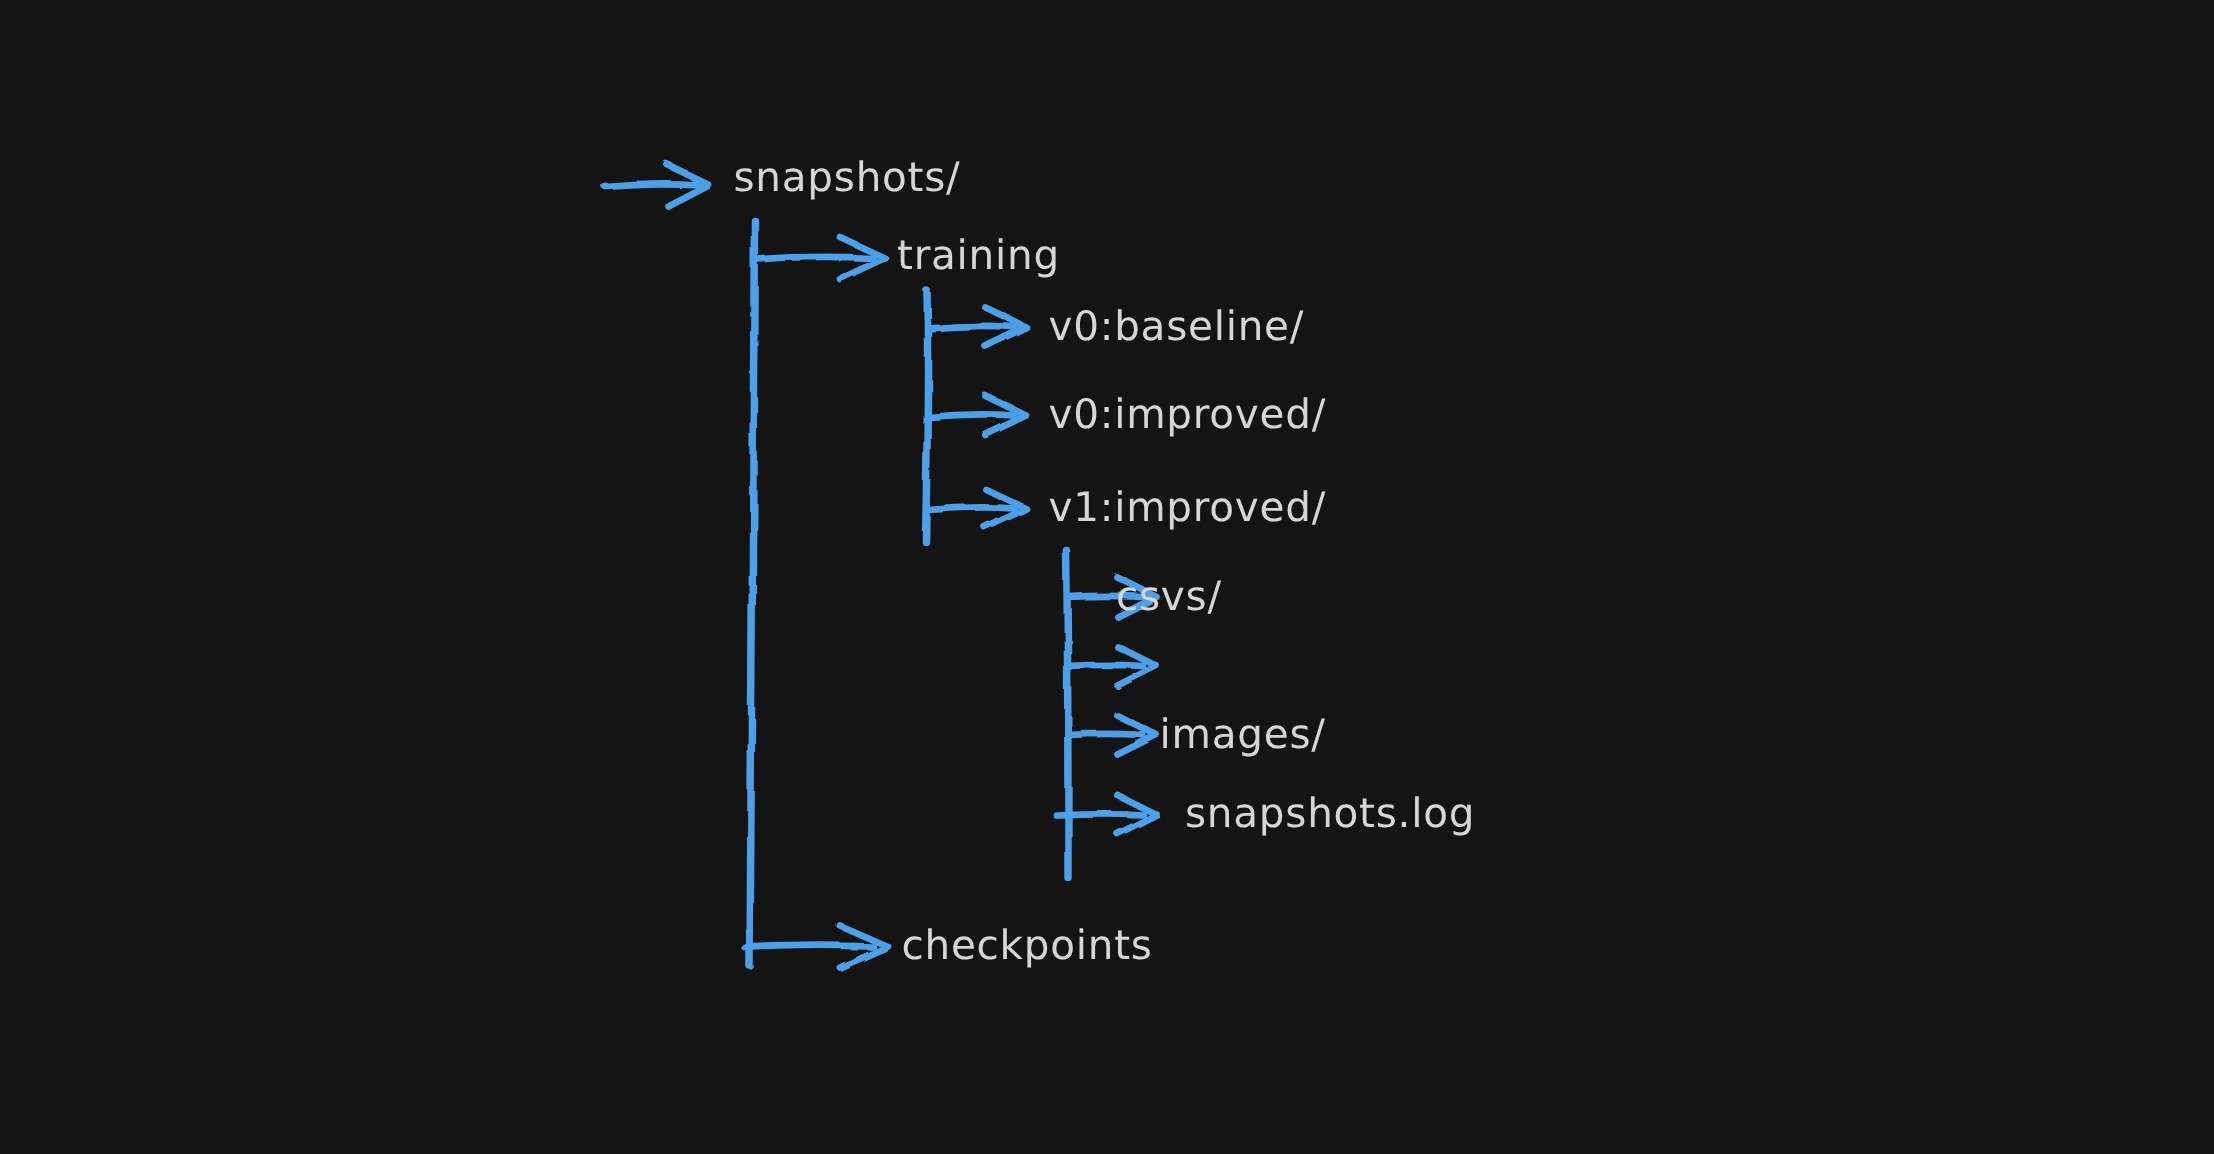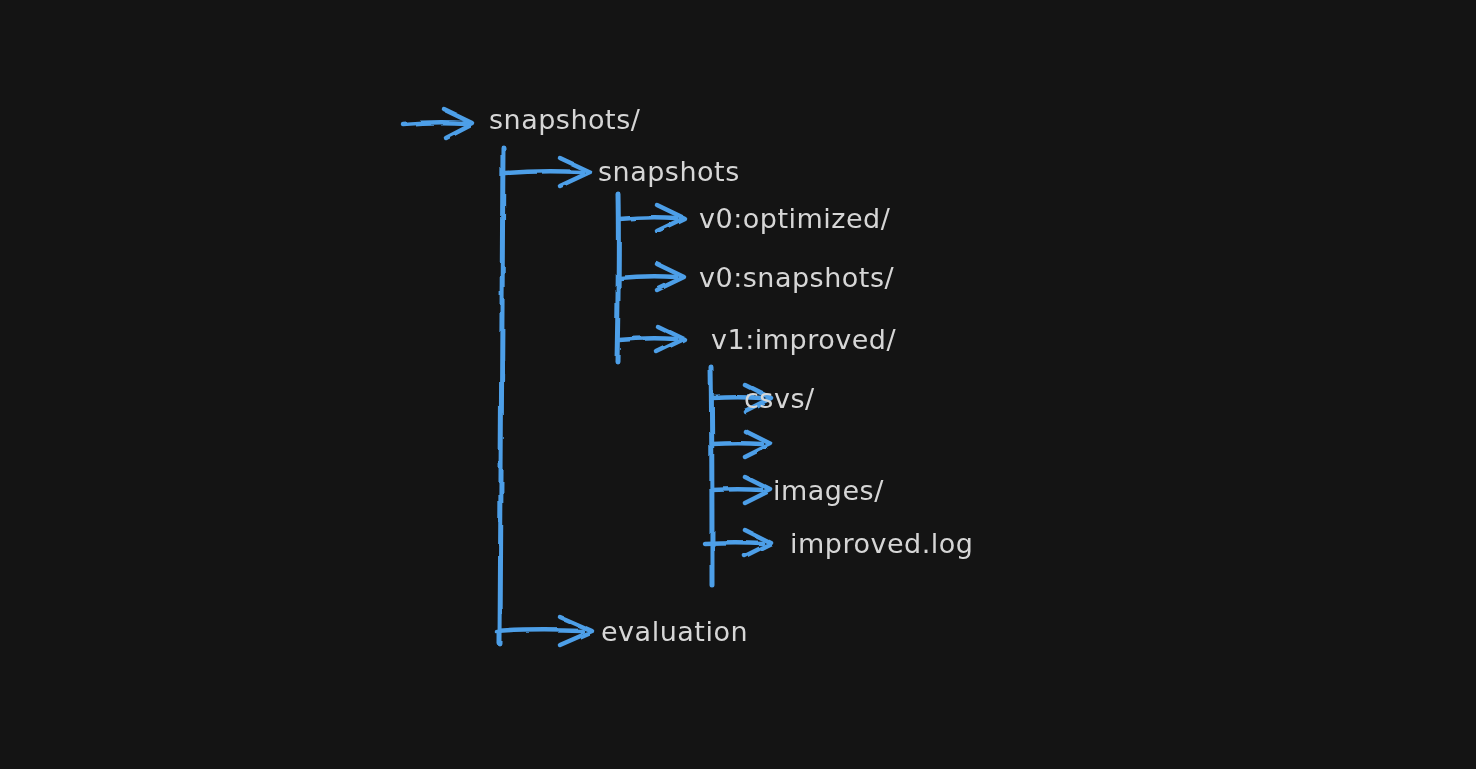--- a/index.html
+++ b/index.html
@@ -115,30 +115,30 @@
 
       <g>
         <path class="shaft" d="M 497 632 C 522 630, 552 630, 582 631"></path>
         <path class="head" d="M 560 617 L 592 631 L 560 645"></path>
       </g>
     </g>
   </svg>
 
   <div class="node-label" style="left:489px; top:119px;">snapshots/</div>
 
-  <div class="node-label" style="left:598px; top:171px;">snapshots</div>
+  <div class="node-label" style="left:598px; top:171px;">training</div>
 
-  <div class="node-label" style="left:699px; top:218px;">v0:optimized/</div>
+  <div class="node-label" style="left:699px; top:218px;">v0:baseline/</div>
 
-  <div class="node-label" style="left:699px; top:277px;">v0:snapshots/</div>
+  <div class="node-label" style="left:699px; top:277px;">v0:improved/</div>
 
-  <div class="node-label" style="left:699px; top:339px;margin-left:12px;">v1:improved/</div>
+  <div class="node-label" style="left:699px; top:339px;">v1:improved/</div>
 
   <div class="node-label" style="left:744px; top:398px;">csvs/</div>
 
 
   <div class="node-label" style="left:773px; top:490px;">images/</div>
 
-  <div class="node-label" style="left:790px; top:543px;">improved.log</div>
+  <div class="node-label" style="left:790px; top:543px;">snapshots.log</div>
 
-  <div class="node-label" style="left:601px; top:631px;">evaluation</div>
+  <div class="node-label" style="left:601px; top:631px;">checkpoints</div>
 
 </div>
 
 </body></html>

